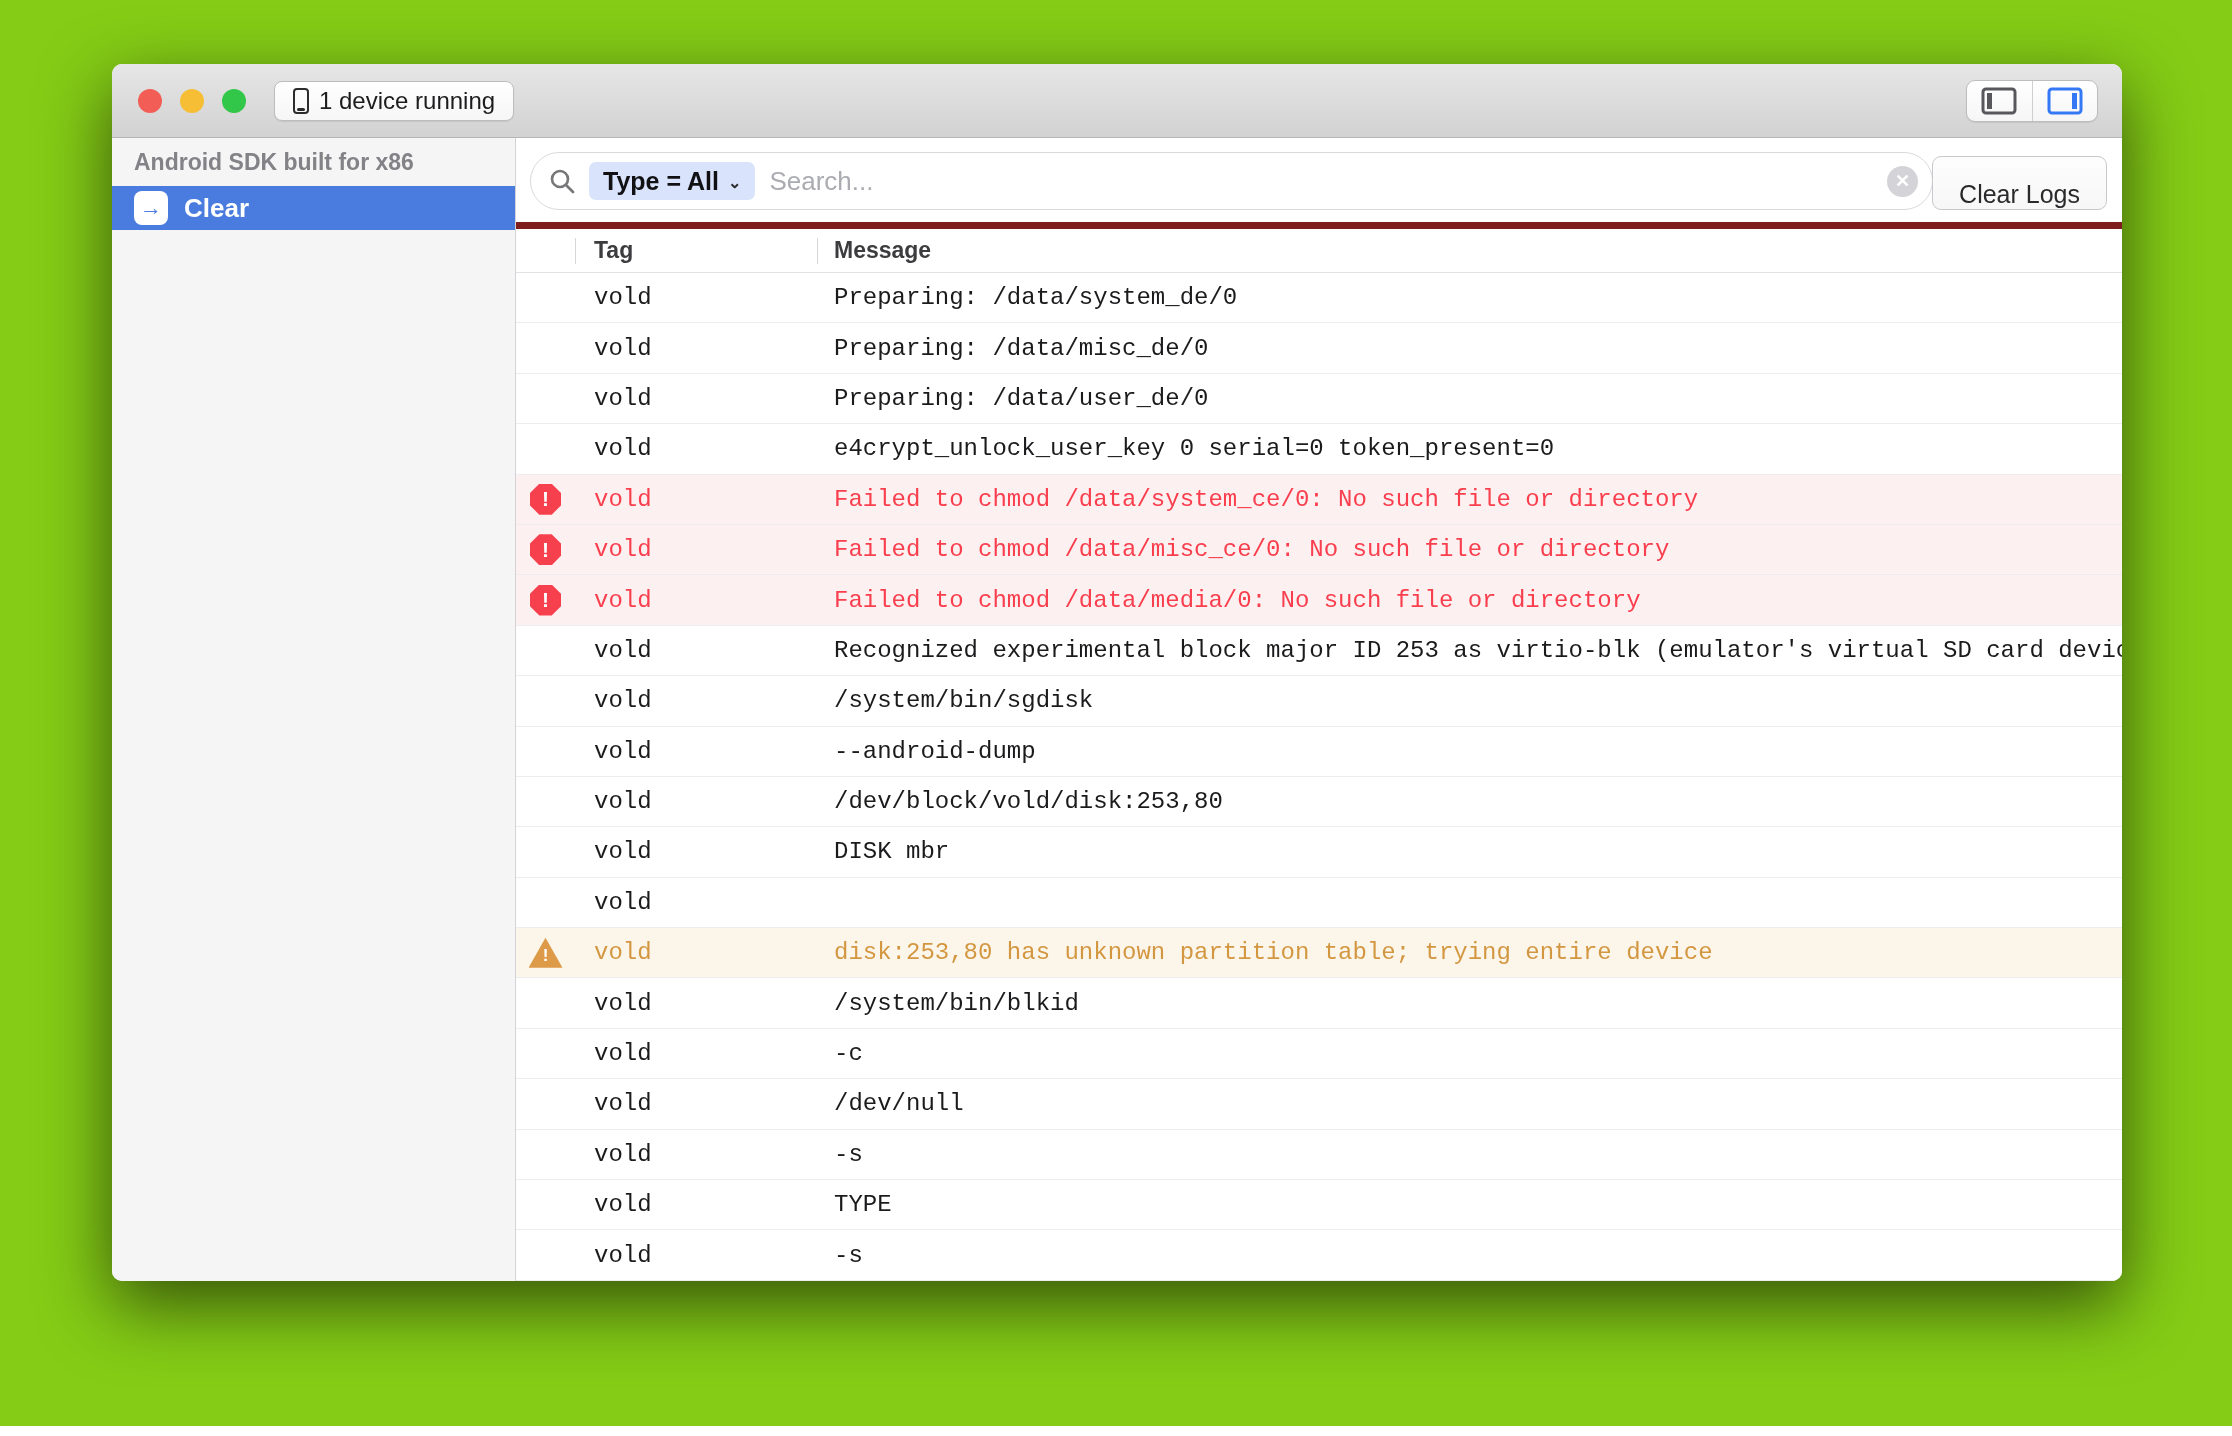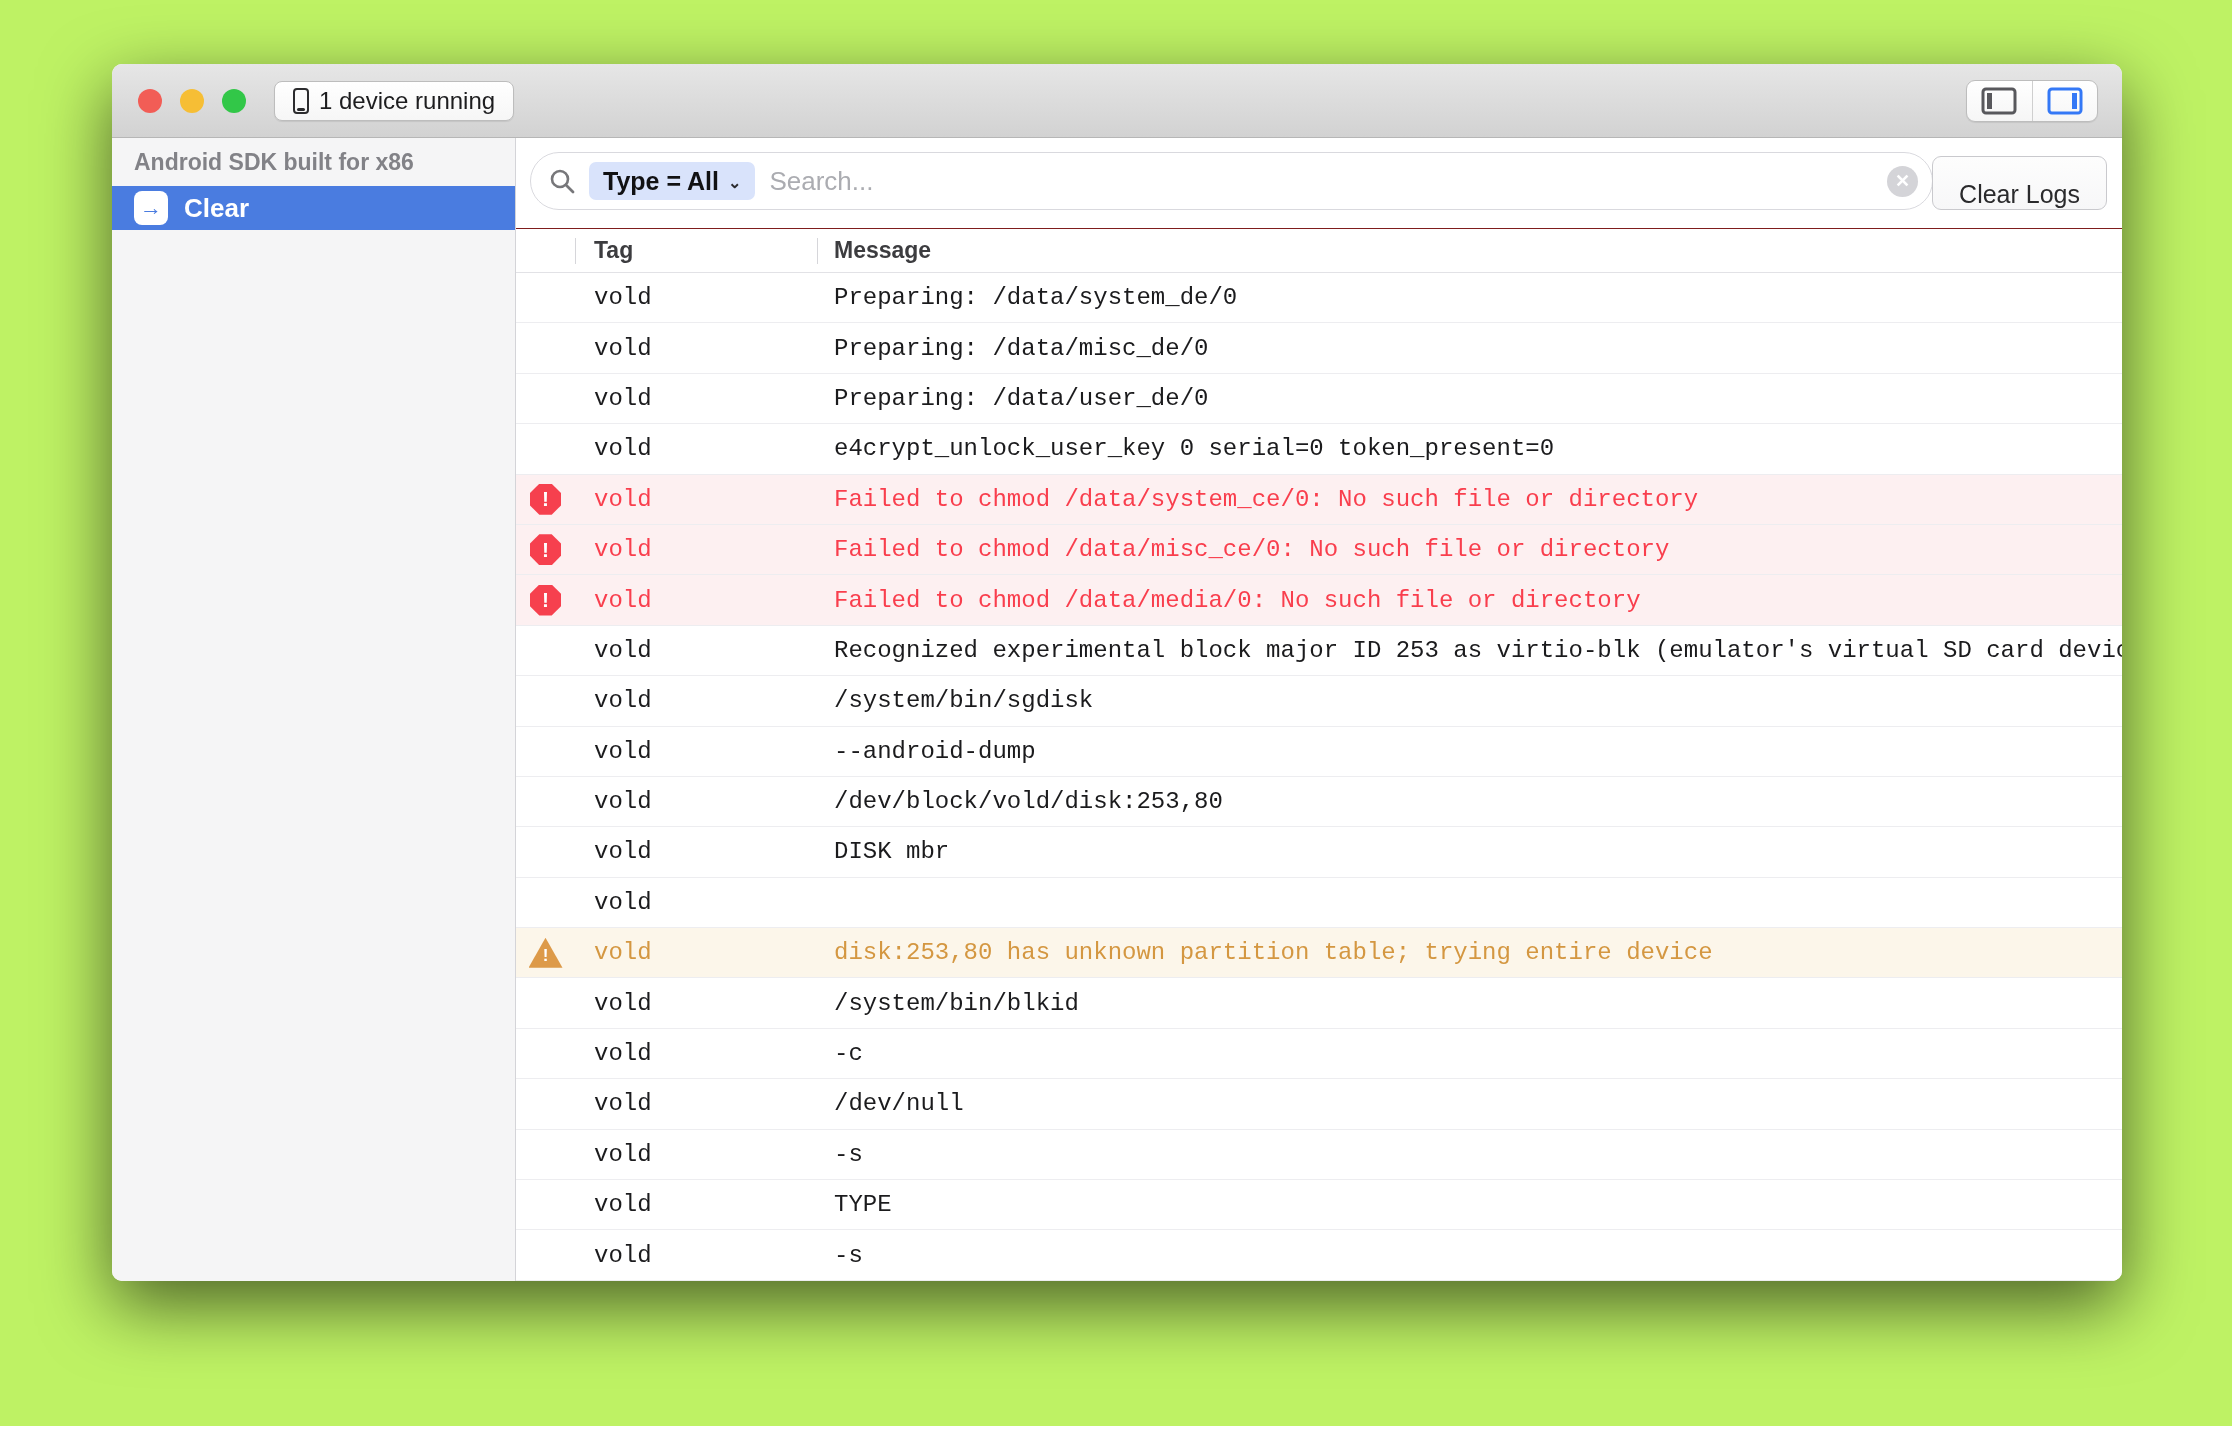--- a/index.html
+++ b/index.html
@@ -1,17 +1,17 @@
 <!DOCTYPE html>
 <html><head>
 <meta charset="utf-8">
 <style>
   * { margin:0; padding:0; box-sizing:border-box; }
   html,body { width:2232px; height:1436px; background:#ffffff; font-family:"Liberation Sans", sans-serif; }
-  .screen { position:absolute; left:0; top:0; width:2232px; height:1426px; background:#bef264; }
+  .screen { position:absolute; left:0; top:0; width:2232px; height:1426px; background:#84cc16; }
 
   .window {
     position:absolute; left:112px; top:64px; width:2010px; height:1217px;
     background:#ffffff; border-radius:10px; overflow:hidden;
     box-shadow:0 24px 70px rgba(0,0,0,0.6);
     display:flex; flex-direction:column;
   }
 
   
   .titlebar {
@@ -61,21 +61,21 @@
   .logs-glyph {
     width:34px; height:34px; background:#ffffff; border-radius:8px;
     display:flex; align-items:center; justify-content:center;
     color:#4a7ce0; font-size:22px; font-weight:700;
   }
   .sidebar-item-label { font-size:26px; font-weight:700; }
 
   .main { flex:1; display:flex; flex-direction:column; min-width:0; background:#ffffff; }
 
   
-  .toolbar { height:91px; flex:0 0 91px; position:relative; border-bottom:1px solid #7f1d1d; }
+  .toolbar { height:91px; flex:0 0 91px; position:relative; border-bottom:7px solid #7f1d1d; }
   .search-pill {
     position:absolute; left:14px; top:14px; height:58px; width:1403px;
     border:1.5px solid #d9d9de; border-radius:29px; background:#ffffff;
     display:flex; align-items:center; padding:0 14px 0 18px; gap:14px;
   }
   .filter-token {
     height:38px; padding:0 14px; background:#d9e3fb; border-radius:7px;
     display:flex; align-items:center; gap:9px;
     font-size:25px; font-weight:600; color:#111113; white-space:nowrap;
   }

